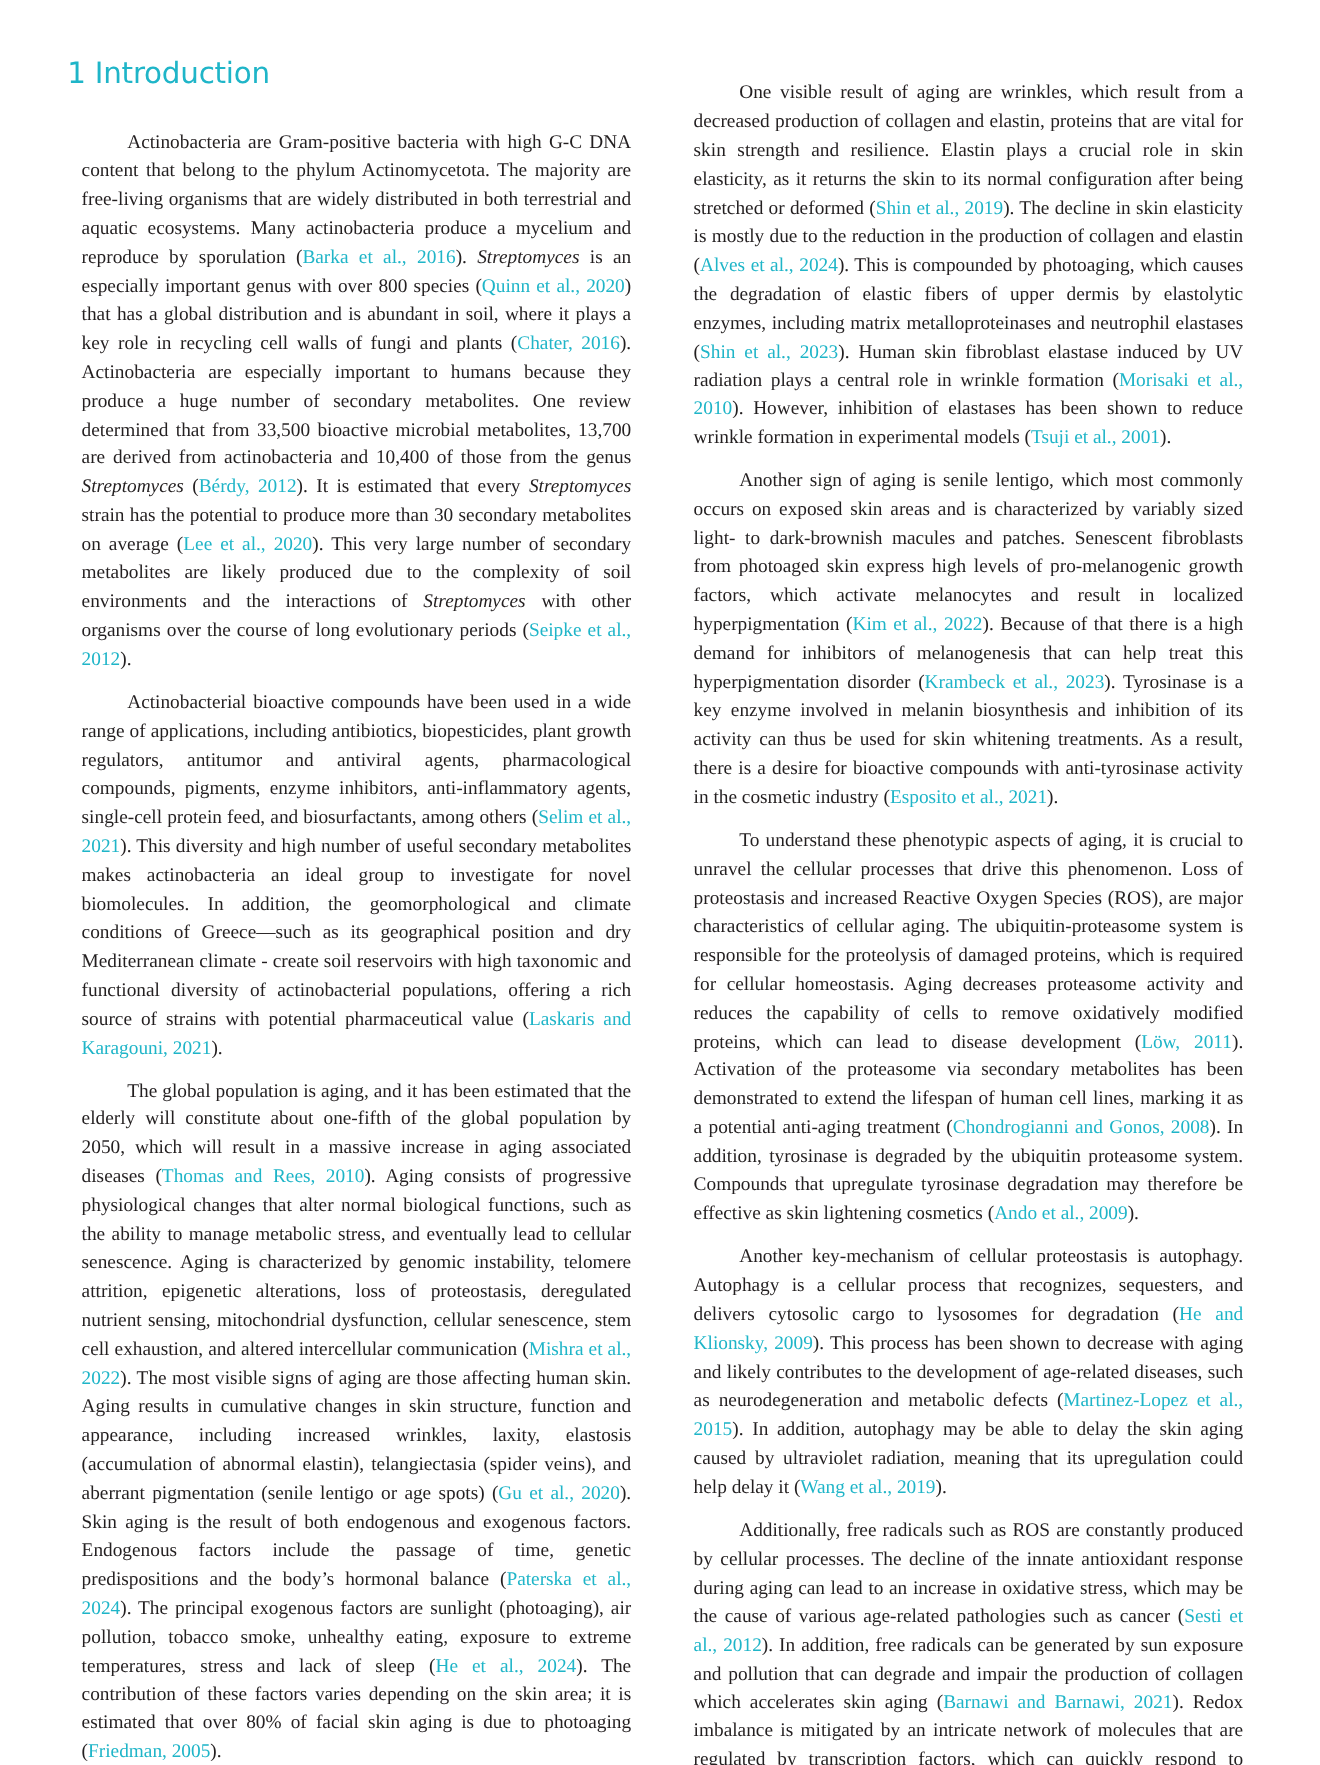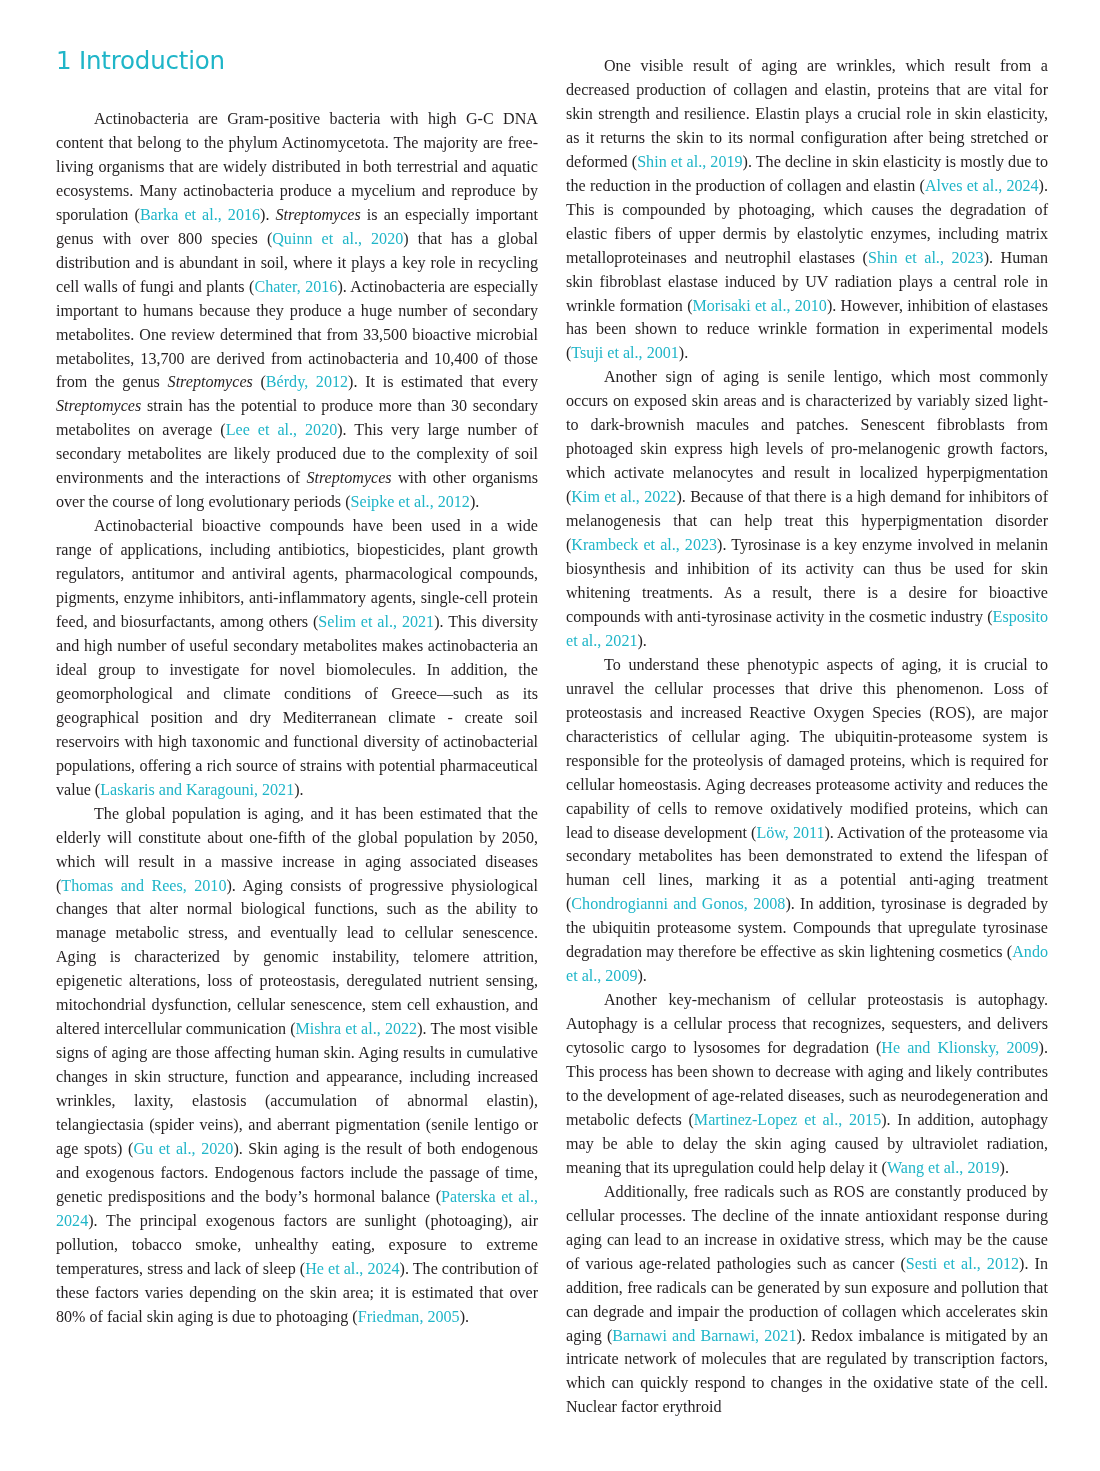--- a/index.html
+++ b/index.html
@@ -17,21 +17,21 @@
       margin: 0 0 29px 0;
       line-height: 34px;
       letter-spacing: -0.2px;
     }
     .col-right { padding-top: 10px; }
     p.para {
       font-family: "Liberation Serif", serif;
       font-size: 16.1px;
       line-height: 23.95px;
       color: #231f20;
-      margin: 0;
+      margin: 12px;
       text-align: justify;
       text-indent: 38px;
       hyphens: none;
     }
     .cite { color: #1fb5c8; }
     em { }
   </style>
 </head>
 <body>
 

